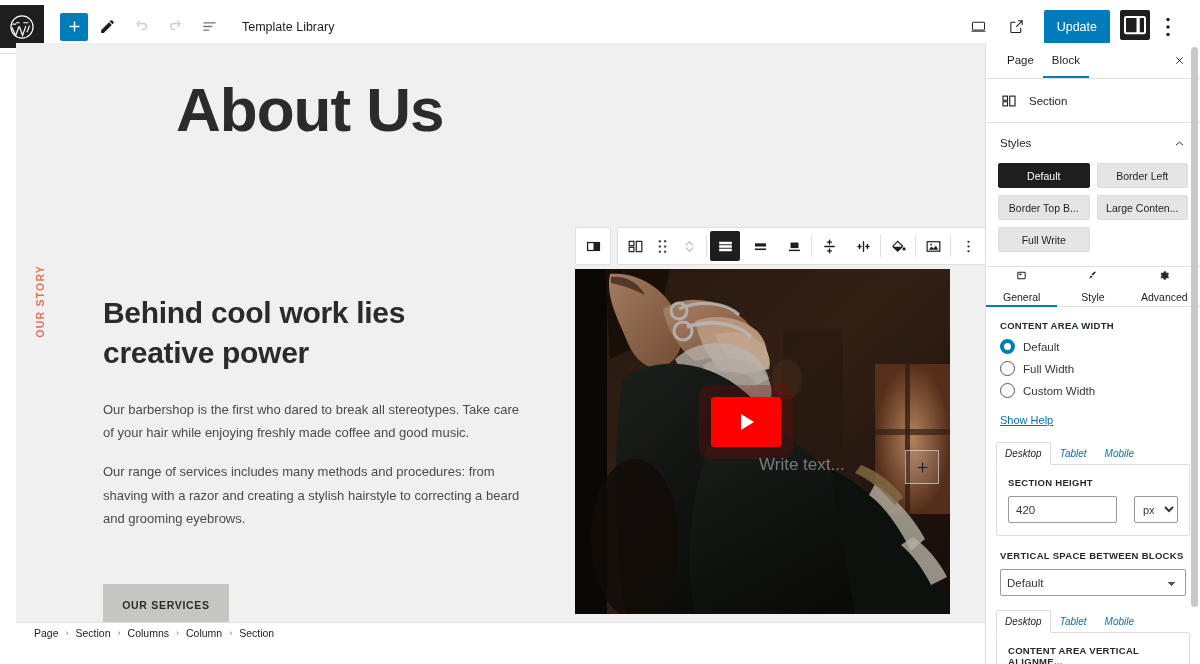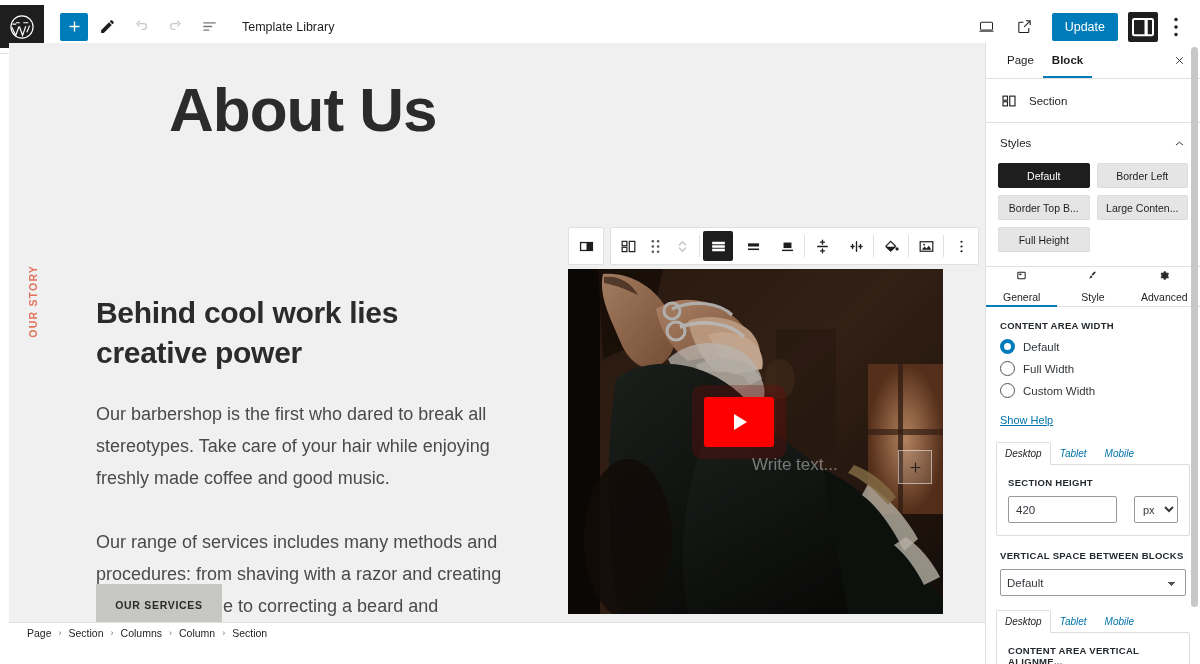--- a/index.html
+++ b/index.html
@@ -26,57 +26,57 @@
     width: 30px; height: 30px; display: flex; align-items: center;
     justify-content: center; border-radius: 2px; background: none; border: none;
     cursor: pointer;
   }
   .tb-btn.add { background: #007cba; width: 28px; height: 28px; border-radius: 2px; }
   .tb-btn svg { width: 17px; height: 17px; }
   .doc-title {
     font-size: 12.5px; color: #1e1e1e; margin-left: 18px; white-space: nowrap;
   }
   .tb-right {
-    margin-left: auto; display: flex; align-items: center; gap: 4px; padding-right: 10px;
+    margin-left: auto; display: flex; gap: 4px; padding-right: 18px;
   }
   .tb-right .tb-btn { width: 34px; height: 34px; }
   .update-btn {
     background: #007cba; color: #fff; border: none; font-size: 12.5px;
     padding: 7px 13px; border-radius: 2px; cursor: pointer; margin: 0 6px;
     font-family: "Liberation Sans", sans-serif;
   }
   .sidebar-toggle {
     width: 30px; height: 30px; background: #1e1e1e; border-radius: 2px;
     display: flex; align-items: center; justify-content: center; cursor: pointer;
   }
   .more-btn { width: 28px; height: 34px; display:flex; align-items:center; justify-content:center; cursor:pointer;}
 
   
   .canvas {
-    position: absolute; top: 43px; left: 9px; width: 985px; height: 600px;
+    position: absolute; top: 43px; left: 16px; width: 985px; height: 600px;
     background: #f0f0f0; overflow: hidden;
   }
   .about-title {
     position: absolute; left: 160px; top: 31px;
     font-size: 62px; font-weight: 700; color: #2b2b2b; letter-spacing: -1px;
   }
   .vert-label {
     position: absolute; left: 18px; top: 222px;
     font-size: 10.5px; font-weight: 700; color: #e2725b; letter-spacing: 1.2px;
     writing-mode: vertical-rl; transform: rotate(180deg);
   }
   .col-left { position: absolute; left: 87px; top: 250px; width: 420px; }
   .lead-head {
     font-size: 30px; font-weight: 700; color: #2b2b2b; line-height: 1.32;
     letter-spacing: -0.3px;
   }
   .para {
-    font-size: 18px; color: #4a4a4a; line-height: 1.78; margin-top: 26px;
-  }
-  .para + .para { margin-top: 32px; }
+    font-size: 13px; color: #4a4a4a; line-height: 1.78; margin-top: 26px;
+  }
+  .para + .para { margin-top: 16px; }
   .svc-btn {
     position: absolute; left: 87px; top: 541px; width: 126px; height: 42px;
     background: #c6c6c2; color: #2b2b2b; border: none; font-size: 10.5px;
     font-weight: 700; letter-spacing: 0.7px; cursor: pointer;
     font-family: "Liberation Sans", sans-serif;
   }
 
   
   .media-wrap { position: absolute; left: 559px; top: 226px; }
   .media {
@@ -138,21 +138,21 @@
     background: #fff; border-left: 1px solid #e0e0e0; overflow: hidden;
   }
   .sb-tabs {
     height: 36px; display: flex; align-items: stretch; border-bottom: 1px solid #e0e0e0;
     padding: 0 12px; position: relative;
   }
   .sb-tab {
     font-size: 11.5px; color: #1e1e1e; display: flex; align-items: center;
     padding: 0 9px; cursor: pointer; border-bottom: 2px solid transparent;
   }
-  .sb-tab.active { border-bottom-color: #007cba; font-weight: 700; }
+  .sb-tab.active { border-bottom-color: #007cba; font-weight: 400; }
   .sb-close {
     margin-left: auto; display: flex; align-items: center; padding-right: 2px;
     cursor: pointer; font-size: 15px; color: #1e1e1e;
   }
   .sb-blockrow {
     height: 44px; display: flex; align-items: center; gap: 11px;
     padding: 0 14px; border-bottom: 1px solid #e0e0e0;
   }
   .sb-blockrow .nm { font-size: 11.5px; color: #1e1e1e; }
   .sb-section-head {
@@ -519,21 +519,21 @@
     <svg viewBox="0 0 24 24" fill="none" stroke="#1e1e1e" stroke-width="1.7" stroke-linecap="round" width="13" height="13">
       <path d="M6 14.5l6-5 6 5"></path>
     </svg>
   </div>
 
   <div class="styles-grid">
     <button class="style-btn sel">Default</button>
     <button class="style-btn">Border Left</button>
     <button class="style-btn">Border Top B...</button>
     <button class="style-btn">Large Conten...</button>
-    <button class="style-btn">Full Height</button>
+    <button class="style-btn">Full Write</button>
   </div>
 
   <div class="sb-divider"></div>
 
   <div class="gtabs">
     <div class="gtab active">
       <svg viewBox="0 0 24 24" fill="#1e1e1e">
         <rect x="4" y="5" width="16" height="14" rx="1.5" fill="none" stroke="#1e1e1e" stroke-width="2.2"></rect>
         <rect x="7" y="8" width="5" height="3" fill="#1e1e1e"></rect>
       </svg>

